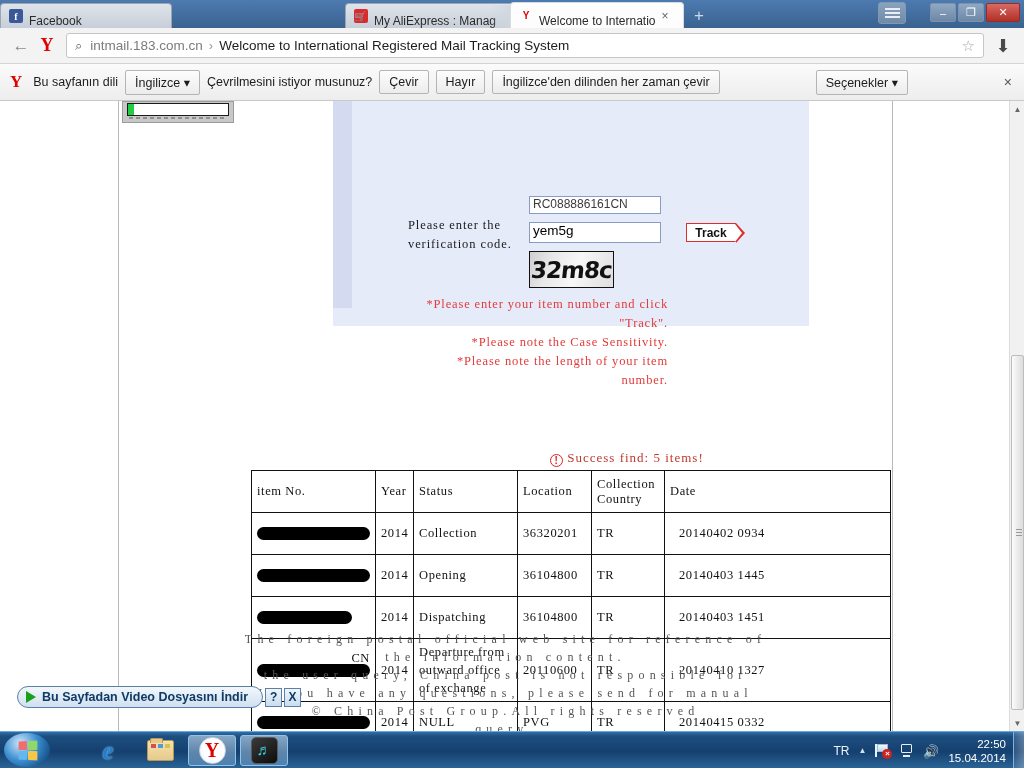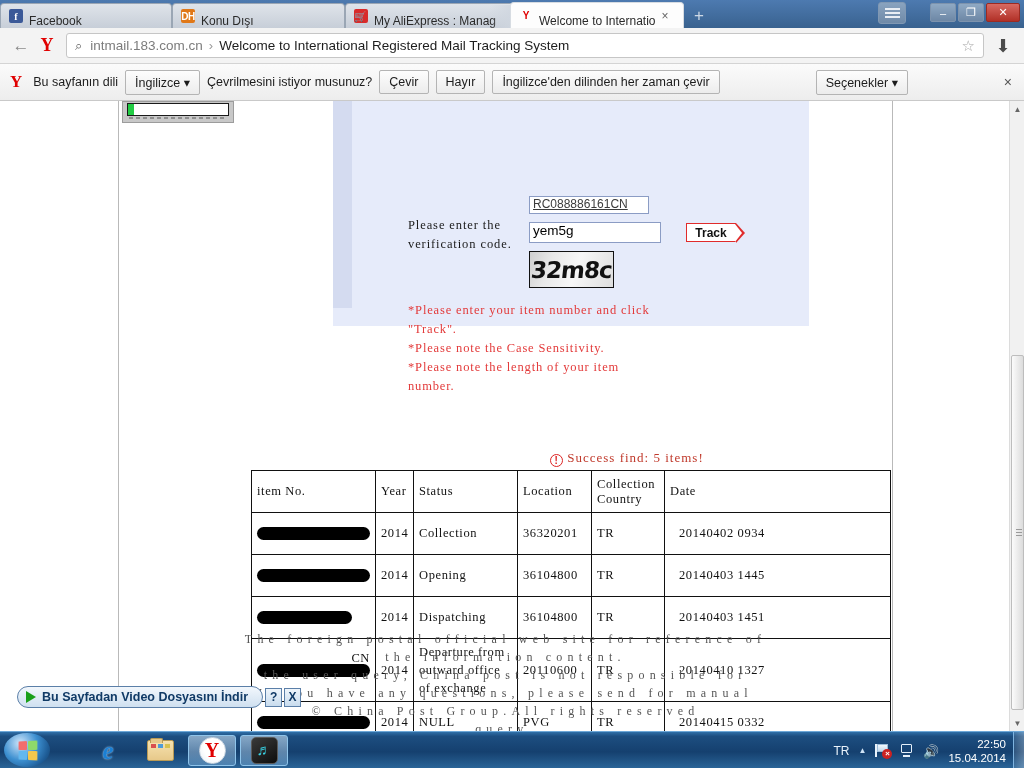--- a/index.html
+++ b/index.html
@@ -107,24 +107,24 @@
   .leftwidget .dash { position:absolute; left:6px; bottom:3px; right:6px; height:2px;
     background:repeating-linear-gradient(to right,#8e8e8e 0 4px, transparent 4px 7px); }
 
   .formpanel {
     position:absolute; left:333px; top:0px; width:476px; height:225px;
     background:#e6ebfa;
   }
   .formpanel .stripe { position:absolute; left:0; top:0; width:19px; height:207px; background:#d4dbf0;}
 
   .topinput {
-    position:absolute; left:529px; top:95px; width:120px; height:18px;
+    position:absolute; left:529px; top:95px; width:132px; height:18px;
     border:1px solid #8b9cc4; background:#fff; overflow:hidden;
     font-family:"Liberation Sans",sans-serif; font-size:12px; color:#3b3b3b;
-    padding-left:3px; line-height:14px;text-decoration:underline;
+    padding-left:3px; line-height:14px;
   }
   .lbl-verif {
     position:absolute; left:408px; top:115px; width:120px;
     font-family:"Liberation Serif",serif; font-size:12.5px; color:#1a1a1a;
     letter-spacing:0.9px; line-height:19px;
   }
   .vinput {
     position:absolute; left:529px; top:121px; width:132px; height:21px;
     border:1px solid #8b9cc4; background:#fff;
     font-family:"Liberation Sans",sans-serif; font-size:13.5px; color:#000;
@@ -150,23 +150,23 @@
     position:absolute; left:529px; top:150px; width:85px; height:37px;
     border:1px solid #111;
     background:linear-gradient(110deg,#cfcfcf 0%,#e8e8e8 25%,#f7f7f7 55%,#dedede 100%);
     display:flex; align-items:center; justify-content:center;
   }
   .captcha span {
     font-family:"DejaVu Sans",sans-serif; font-size:23px; font-weight:bold;
     color:#111; letter-spacing:-1px; transform:skewX(-6deg);
   }
   .notes {
-    position:absolute; left:408px; top:200px; width:260px;
+    position:absolute; left:408px; top:194px; width:260px;
     font-family:"Liberation Serif",serif; font-size:12.5px; color:#e33a3a;
-    letter-spacing:0.85px; line-height:19px;
+    letter-spacing:0.85px; line-height:19px;text-align:right;
   }
 
   .successline {
     position:absolute; left:347px; top:349px; width:560px;
     text-align:center; font-family:"Liberation Serif",serif;
     font-size:13px; color:#c0392b; letter-spacing:1px;
   }
   .successline .bang {
     display:inline-block; width:13px; height:13px; border:1.5px solid #d22;
     border-radius:50%; color:#d22; font-size:10px; line-height:11px;
@@ -291,24 +291,20 @@
 </style>
 </head>
 <body>
 
 <div class="browser">
 
   <div class="tabstrip">
     <div class="tab" style="left:0px; width:172px;">
       <span class="fav fav-fb">f</span>
       <span class="lbl">Facebook</span>
-    </div>
-    <div class="tab" style="left:172px; width:173px;">
-      <span class="fav fav-dh">DH</span>
-      <span class="lbl">Konu Dışı</span>
     </div>
     <div class="tab" style="left:345px; width:173px;">
       <span class="fav fav-ali">🛒</span>
       <span class="lbl">My AliExpress : Manag</span>
       <span class="fade g"></span>
     </div>
     <div class="tab active" style="left:510px; width:174px;">
       <span class="fav fav-ya">Y</span>
       <span class="lbl">Welcome to Internatio</span>
       <span class="tabclose">×</span>

